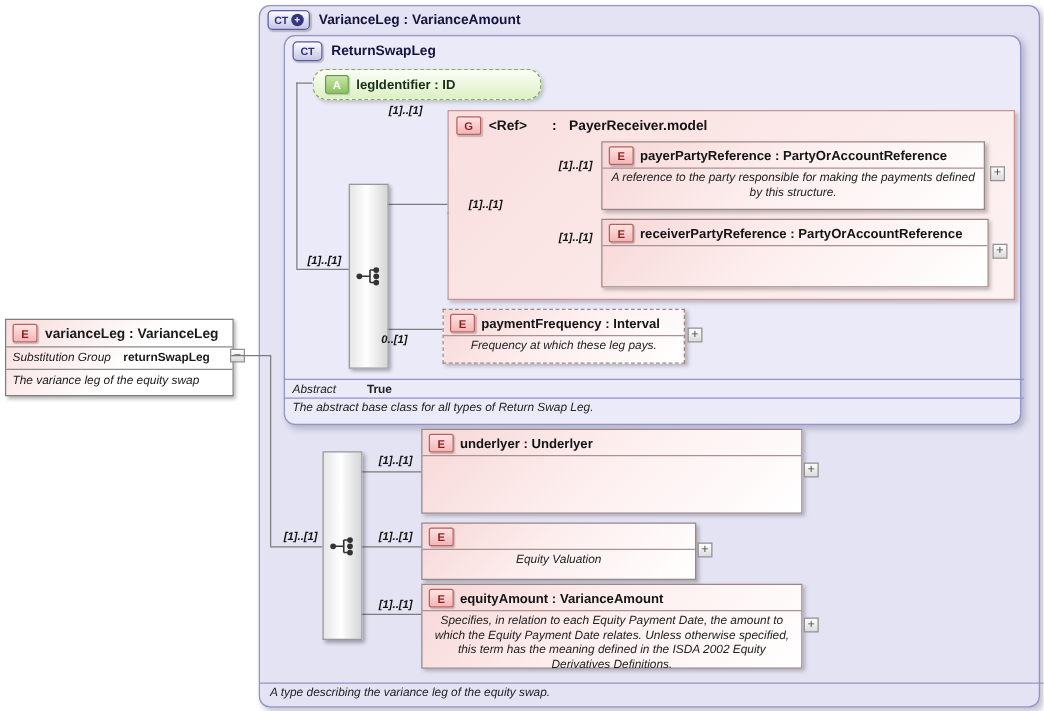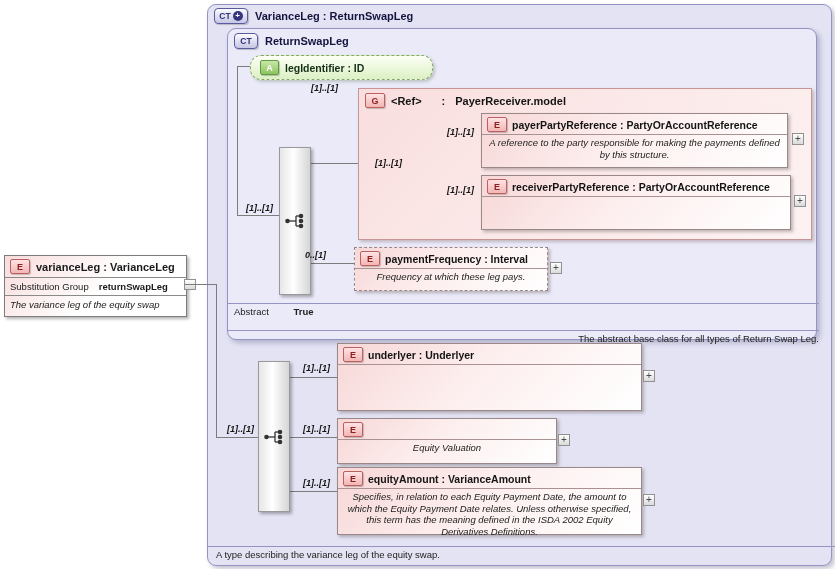--- a/index.html
+++ b/index.html
@@ -13,21 +13,21 @@
   .ct-container {
     position:absolute; border:1px solid #9494c4; border-radius:9px;
     box-shadow:3px 3px 5px rgba(90,90,130,0.35);
   }
   .ct-outer { background:#e3e3f4; }
   .ct-inner { background:#eaeaf8; }
   .ct-header { position:absolute; display:flex; align-items:center; gap:7px;
     font-weight:bold; font-size:11px; color:#14143f; white-space:nowrap; }
   .ct-footer-row { position:absolute; border-top:1px solid #9494c4;
     font-size:9.5px; color:#222; padding:2px 0 0 0; }
-  .italic { }
+  .italic { font-style:italic; }
   .bold { font-weight:bold; }
 
   
   .badge {
     display:inline-flex; align-items:center; justify-content:center; flex:none;
     border-radius:4px; font-weight:bold; box-shadow:1px 1px 1px rgba(0,0,0,0.2);
   }
   .badge-ct { width:22px; height:14px; border:1px solid #5a5a9e;
     background:linear-gradient(#fbfbff,#c6c6e6); color:#2f2f7a; font-size:8.5px; }
   .badge-ct-plus { width:32px; gap:2px; }
@@ -112,34 +112,34 @@
 <body>
 
 <div class="stage">
 
   <div class="ct-container ct-outer" style="left:207px; top:4px; width:623px; height:560px;"></div>
   <div class="ct-header" style="left:214px; top:8px;">
     <span class="badge badge-ct badge-ct-plus">
       <span>CT</span>
       <span class="plus-circle">+</span>
     </span>
-    <span>VarianceLeg : ReturnSwapLeg</span>
+    <span>VarianceLeg : VarianceAmount</span>
   </div>
   <div class="ct-footer-row italic" style="left:208px; top:546px; width:621px; height:16px; padding-left:8px;">A type describing the variance leg of the equity swap.</div>
 
   <div class="ct-container ct-inner" style="left:227px; top:28px; width:588px; height:310px;"></div>
   <div class="ct-header" style="left:234px; top:33px;">
     <span class="badge badge-ct">CT</span>
     <span>ReturnSwapLeg</span>
   </div>
   <div class="ct-footer-row" style="left:228px; top:303px; width:585px; height:13px; padding-left:6px;">
     <span class="italic">Abstract</span>
     <span class="bold" style="margin-left:22px;text-align:center;">True</span>
   </div>
-  <div class="ct-footer-row italic" style="left:228px; top:330px; width:585px; height:14px; padding-left:6px;text-align:right;">The abstract base class for all types of Return Swap Leg.</div>
+  <div class="ct-footer-row italic" style="left:228px; top:318px; width:585px; height:14px; padding-left:6px;">The abstract base class for all types of Return Swap Leg.</div>
 
   <div class="gbox" style="left:4px; top:255px; width:181px; height:60px;">
     <div class="ghdr">
       <span class="badge badge-e">E</span>
       <span>varianceLeg : VarianceLeg</span>
     </div>
     <div class="grow">
       <span class="italic">Substitution Group</span>
       <span class="bold">returnSwapLeg</span>
     </div>
@@ -262,19 +262,19 @@
     </div>
     <div class="edesc">Specifies, in relation to each Equity Payment Date, the amount to which the Equity Payment Date relates. Unless otherwise specified, this term has the meaning defined in the ISDA 2002 Equity Derivatives Definitions.</div>
   </div>
   <div class="toggle" style="left:643px; top:494px;">+</div>
 
   <div class="card" style="left:246px; top:203px;">[1]..[1]</div>
   <div class="card" style="left:311px; top:83px;">[1]..[1]</div>
   <div class="card" style="left:375px; top:158px;">[1]..[1]</div>
   <div class="card" style="left:447px; top:127px;">[1]..[1]</div>
   <div class="card" style="left:447px; top:185px;">[1]..[1]</div>
-  <div class="card" style="left:305px; top:250px;">0..[1]</div>
+  <div class="card" style="left:305px; top:266px;">0..[1]</div>
   <div class="card" style="left:227px; top:424px;">[1]..[1]</div>
   <div class="card" style="left:303px; top:363px;">[1]..[1]</div>
   <div class="card" style="left:303px; top:424px;">[1]..[1]</div>
   <div class="card" style="left:303px; top:478px;">[1]..[1]</div>
 
 </div>
 
 </body></html>

